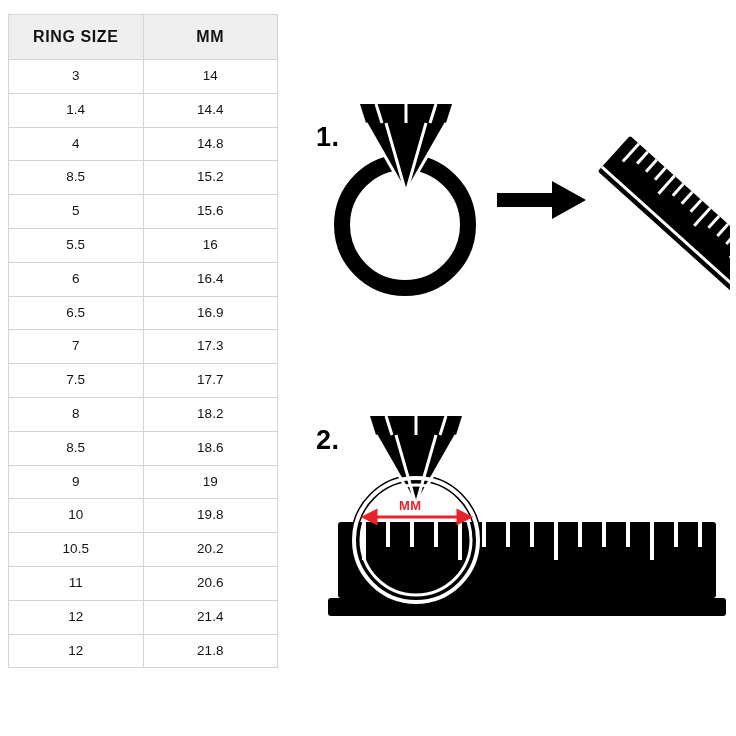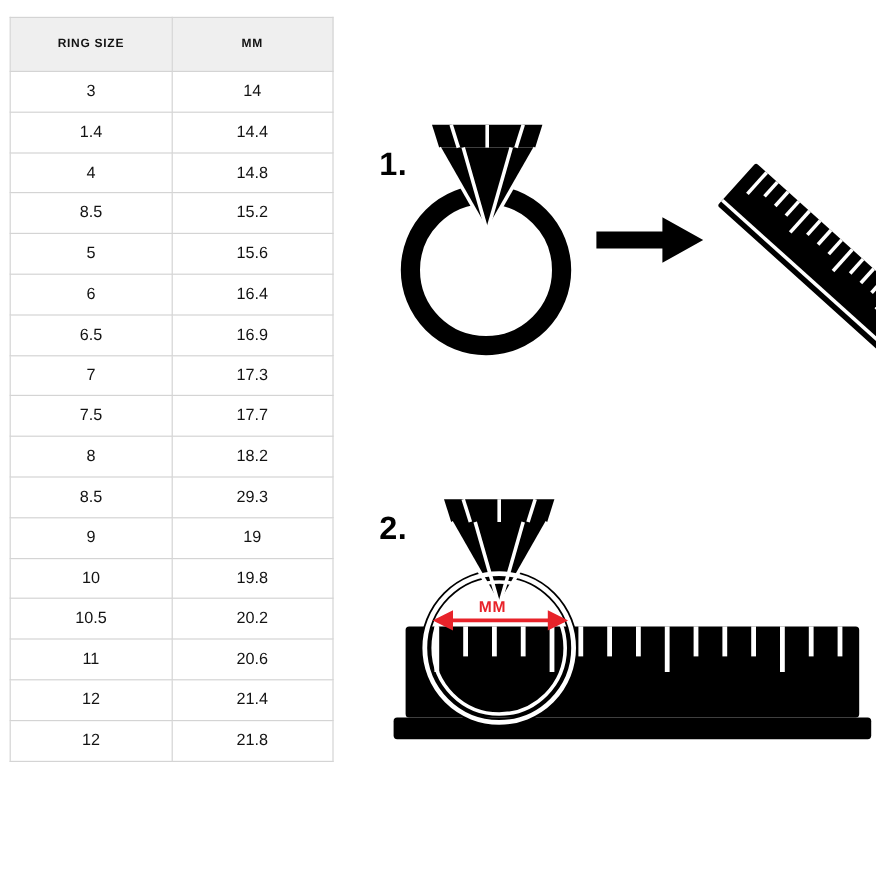--- a/index.html
+++ b/index.html
@@ -38,21 +38,21 @@
     font-size: 13.5px;
     font-weight: normal;
     color: #131313;
     height: 32.8px;
     padding: 0;
     line-height: 32.8px;
   }
   #size-table th {
     background: #efefef;
     font-weight: bold;
-    font-size: 10px;
+    font-size: 16px;
     letter-spacing: 0.6px;
     height: 44px;
     line-height: 44px;
   }
   #size-table td:first-child, #size-table th:first-child { width: 50%; }
   #size-table td:last-child, #size-table th:last-child { width: 50%; }
 
   
   .step-num {
     position: absolute;
@@ -104,20 +104,24 @@
         </tr>
         <tr>
           <td>8.5</td>
           <td>15.2</td>
         </tr>
         <tr>
           <td>5</td>
           <td>15.6</td>
         </tr>
         <tr>
+          <td>5.5</td>
+          <td>16</td>
+        </tr>
+        <tr>
           <td>6</td>
           <td>16.4</td>
         </tr>
         <tr>
           <td>6.5</td>
           <td>16.9</td>
         </tr>
         <tr>
           <td>7</td>
           <td>17.3</td>
@@ -125,21 +129,21 @@
         <tr>
           <td>7.5</td>
           <td>17.7</td>
         </tr>
         <tr>
           <td>8</td>
           <td>18.2</td>
         </tr>
         <tr>
           <td>8.5</td>
-          <td>29.3</td>
+          <td>18.6</td>
         </tr>
         <tr>
           <td>9</td>
           <td>19</td>
         </tr>
         <tr>
           <td>10</td>
           <td>19.8</td>
         </tr>
         <tr>

